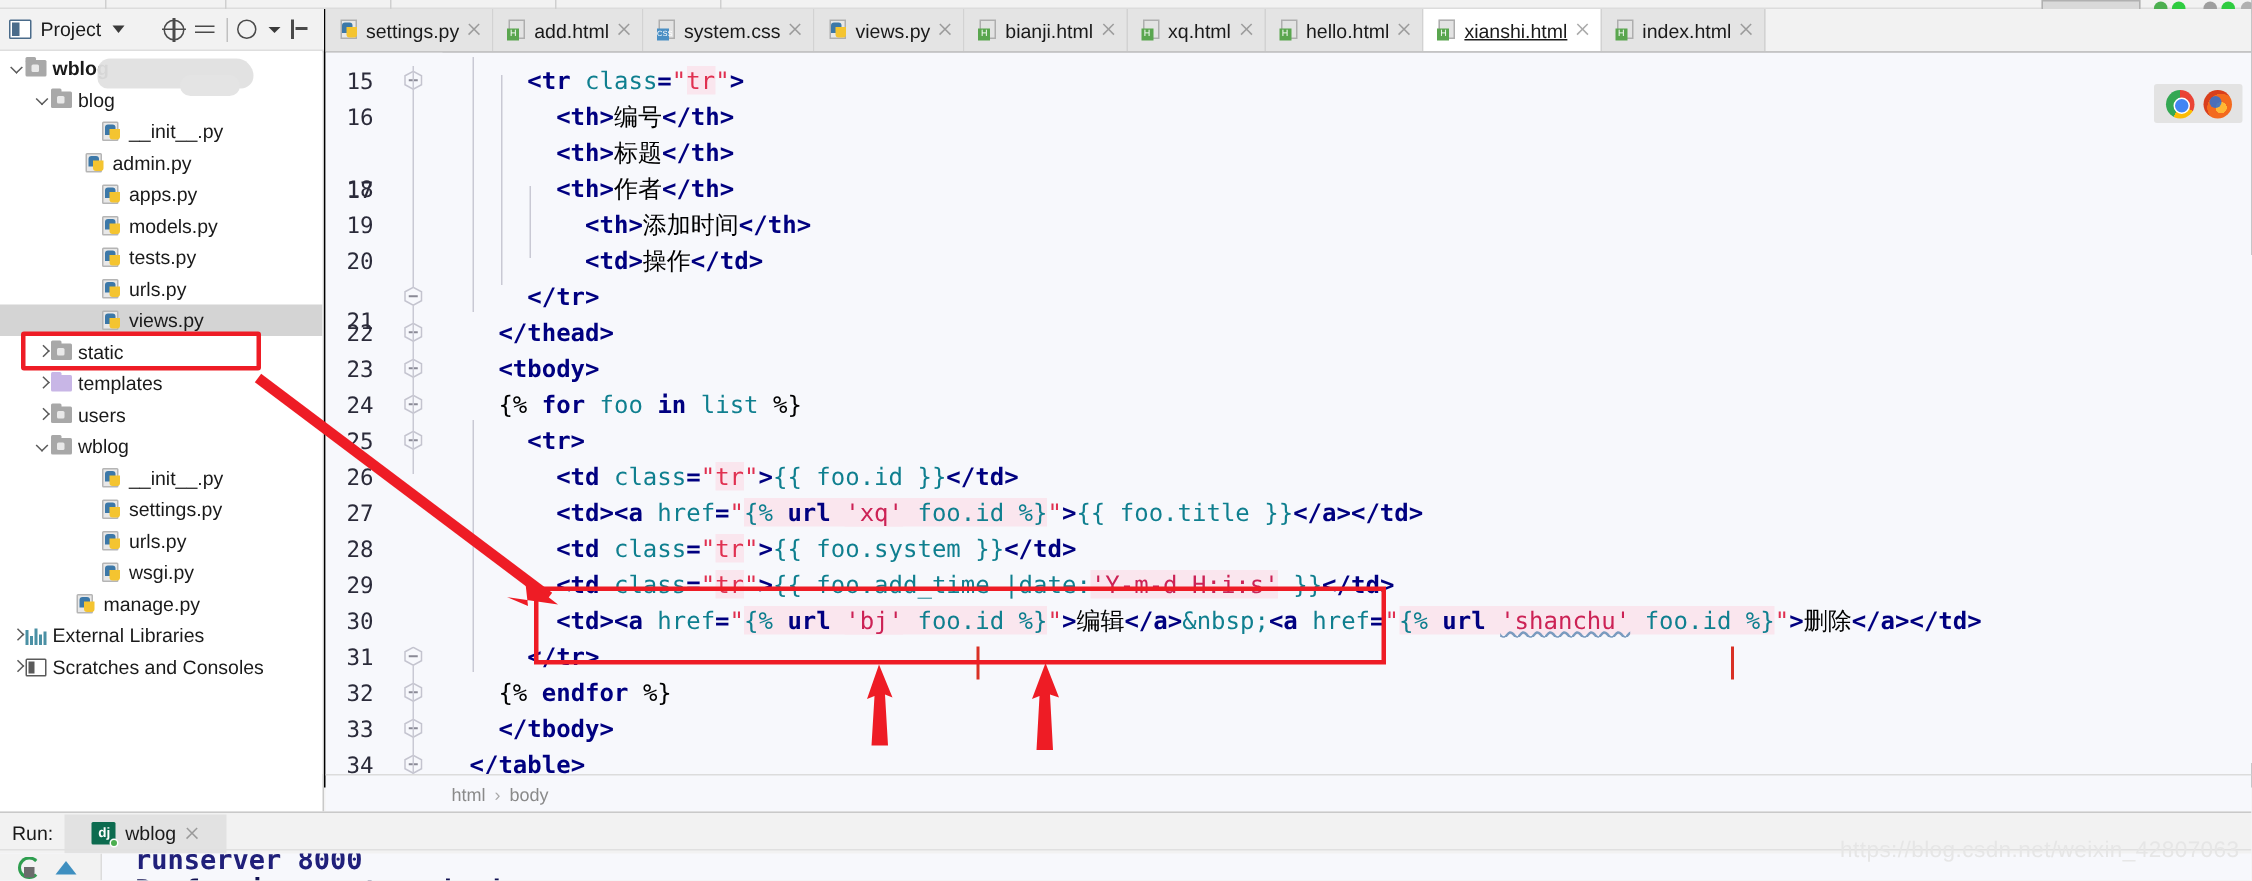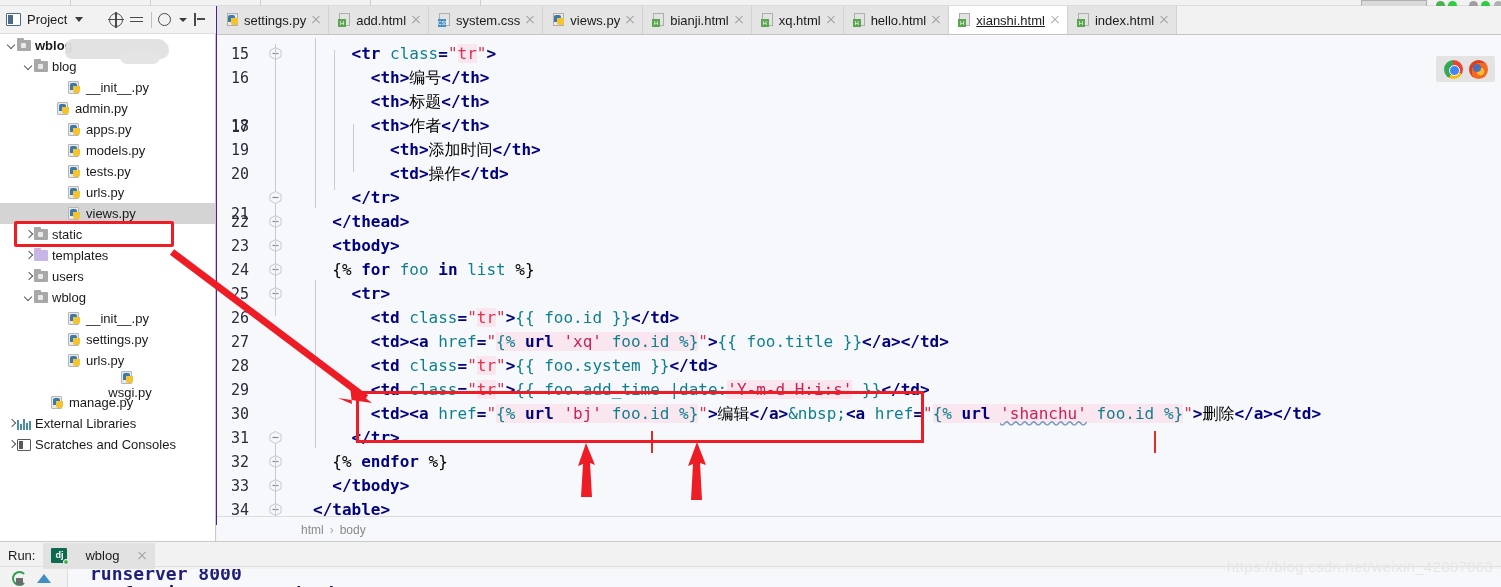--- a/index.html
+++ b/index.html
@@ -6,21 +6,21 @@
   html, body {
     margin: 0; padding: 0;
     width: 1501px; height: 587px;
     overflow: hidden;
     background: #f2f2f2;
     font-family: "Liberation Sans", sans-serif;
   }
   #app {
     position: relative;
     width: 1501px; height: 525px;
-    background: #4c1d95;
+    background: #000000;
   }
 
   
   .top-strip {
     position: absolute; left: 0; top: 0; width: 1501px; height: 6px;
     background: #f2f2f2;
     border-bottom: 1px solid #dcdcdc;
   }
   .top-strip .faint-tab {
     position: absolute; top: 0; height: 6px; width: 1px; background: #cfcfcf;
@@ -307,22 +307,22 @@
   }
 
   
   .runbar {
     position: absolute; left: 0; top: 541px; width: 1501px; height: 28px;
     background: #f2f2f2; border-top: 1px solid #c9c9c9;
     display: flex; align-items: center; gap: 8px; padding-left: 8px;
   }
   .runbar .runlbl { font-size: 13px; color: #1a1a1a; }
   .runtab {
-    display: flex; align-items: center; gap: 18px; height: 26px;
-    padding: 0 8px; background: #e2e2e2; font-size: 13px; color: #1a1a1a;
+    display: flex; align-items: center; gap: 6px; height: 26px;
+    padding: 0 18px; background: #e2e2e2; font-size: 13px; color: #1a1a1a;
   }
   .dj-ic {
     width: 16px; height: 15px; background: #0c6b4f; color: #fff;
     font-size: 9px; font-weight: bold; line-height: 15px; text-align: center;
     border-radius: 1px; position: relative;
     font-family: "Liberation Sans", sans-serif;
   }
   .dj-ic .grn {
     position: absolute; right: -2px; bottom: -2px; width: 6px; height: 6px;
     border-radius: 50%; background: #4caf50; border: 1px solid #fff;
@@ -548,21 +548,21 @@
         </div>
         <div class="trow" style="padding-left: 57px;">
           <span style="width: 11px; flex: 0 0 auto;"></span>
           <span class="ic-py">
             <span class="pg"></span>
             <span class="b"></span>
             <span class="y"></span>
           </span>
           <span class="tlabel">urls.py</span>
         </div>
-        <div class="trow" style="padding-left: 41px; flex-direction: column;">
+        <div class="trow" style="padding-left: 57px;">
           <span style="width: 11px; flex: 0 0 auto;"></span>
           <span class="ic-py">
             <span class="pg"></span>
             <span class="b"></span>
             <span class="y"></span>
           </span>
           <span class="tlabel">wsgi.py</span>
         </div>
         <div class="trow" style="padding-left: 40px;">
           <span style="width: 11px; flex: 0 0 auto;"></span>

